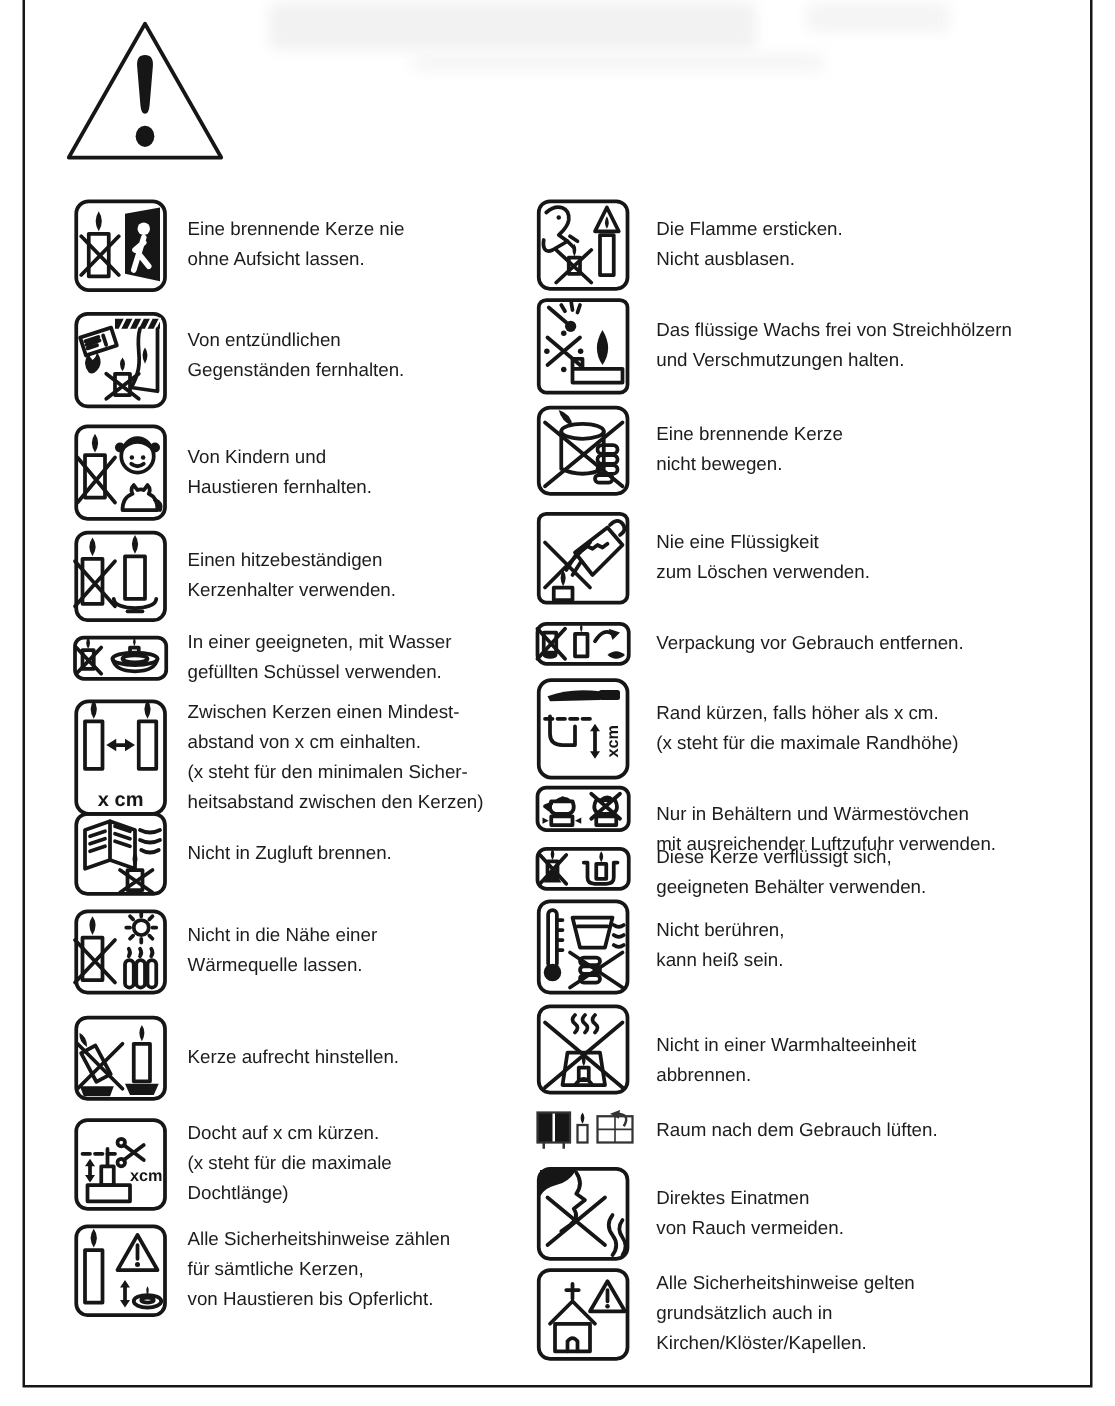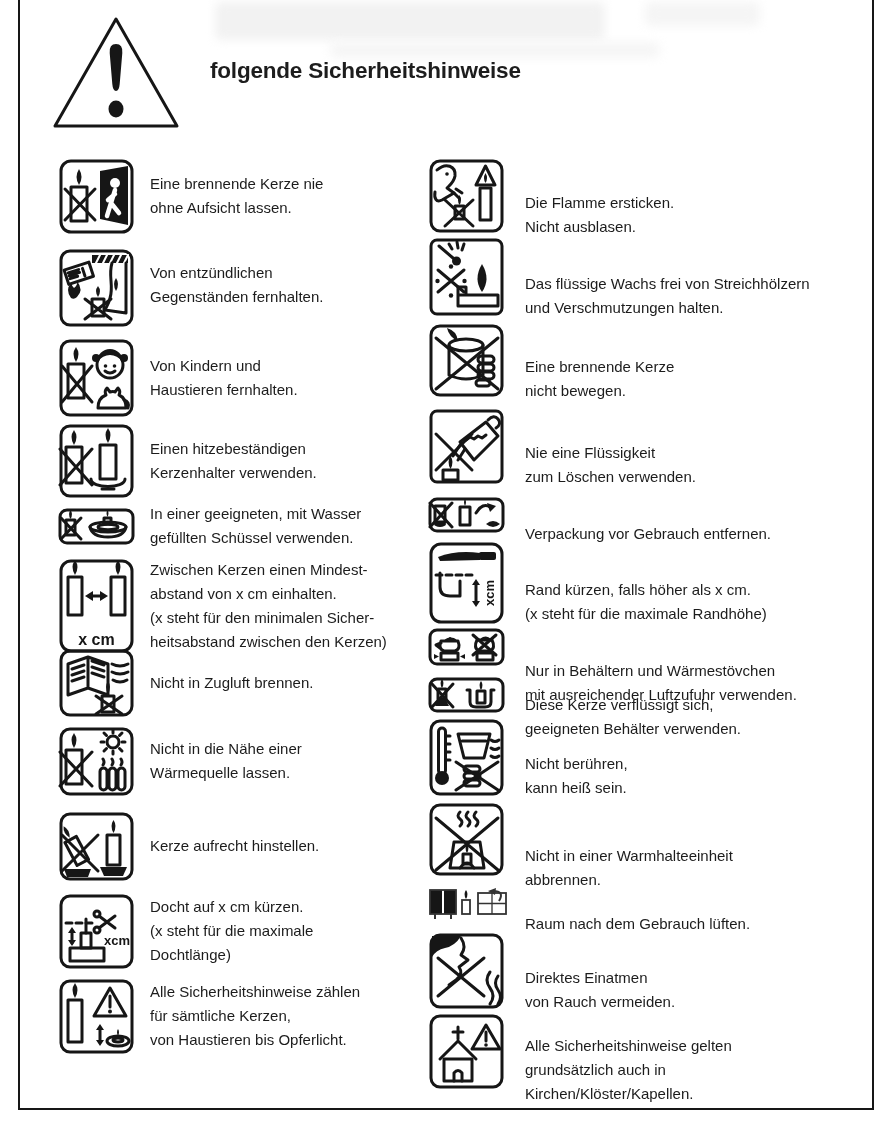--- a/index.html
+++ b/index.html
@@ -7,21 +7,21 @@
         font-family:"Liberation Sans",sans-serif;color:#1c1c1c;}
   .frame{position:absolute;left:18px;top:-8px;width:852px;height:1114px;border:2px solid #161616;}
   .artifact{position:absolute;background:#f2f2f2;filter:blur(5px);border-radius:6px;}
   .hdr-triangle{position:absolute;left:50px;top:12px;}
   .title{position:absolute;left:210px;top:56px;font-size:22.5px;line-height:29.5px;
          font-weight:bold;color:#1d1d1d;letter-spacing:-0.2px;}
   .row{position:absolute;width:380px;}
   .row svg.icon{position:absolute;left:0;top:0;}
   .row .tx{position:absolute;left:92px;top:0;width:300px;white-space:pre-line;
            font-size:15px;line-height:24px;color:#1c1c1c;}
-  .row.rcol .tx{left:97px;width:360px;margin-top:19px;}
+  .row.rcol .tx{left:97px;width:360px;}
   
   .s{stroke:#161616;fill:none;stroke-width:3;stroke-linecap:round;stroke-linejoin:round;}
   .f{fill:#161616;stroke:none;}
   .w{stroke:#fff;fill:none;stroke-linecap:round;stroke-linejoin:round;}
   svg text{font-family:"Liberation Sans",sans-serif;}
 </style>
 </head>
 <body>
 
 <div class="page">
@@ -29,21 +29,20 @@
   <div class="artifact" style="left:215px;top:2px;width:390px;height:38px;"></div>
   <div class="artifact" style="left:645px;top:2px;width:115px;height:24px;background:#f5f5f5;"></div>
   <div class="artifact" style="left:330px;top:42px;width:330px;height:16px;background:#f6f6f6;"></div>
 
   <svg class="hdr-triangle" width="132" height="122" viewBox="0 0 132 122">
     <path class="s" stroke-width="6" d="M66,7 L127,114 H5 Z"></path>
     <path class="f" d="M66,32 q7,0 6.3,9 l-2.6,31 q-0.6,7 -3.7,7 q-3.1,0 -3.7,-7 l-2.6,-31 q-0.7,-9 6.3,-9 z"></path>
     <ellipse class="f" cx="66" cy="97" rx="7.5" ry="8.5"></ellipse>
   </svg>
   <div class="title">
-    <div>folgende Sicherheitshinweise</div>
   </div>
 
   <div class="row" style="left:58px;top:158px">
     <svg class="icon" width="77" height="77" viewBox="0 0 77 77">
       <rect class="s" x="3" y="3" width="71" height="71" rx="10" stroke-width="5"></rect>
       <path class="f" d="M21,27 q-5,-8 0,-16 q5,8 0,16 z"></path>
       <rect class="s" x="13" y="29" width="16" height="34"></rect>
       <path class="s" stroke-width="4" d="M7,31 L37,62 M7,62 L37,31"></path>
       <path class="f" d="M42,13 L70,8 L70,67 L42,61 Z"></path>
       <circle fill="#fff" cx="57" cy="25" r="5"></circle>

